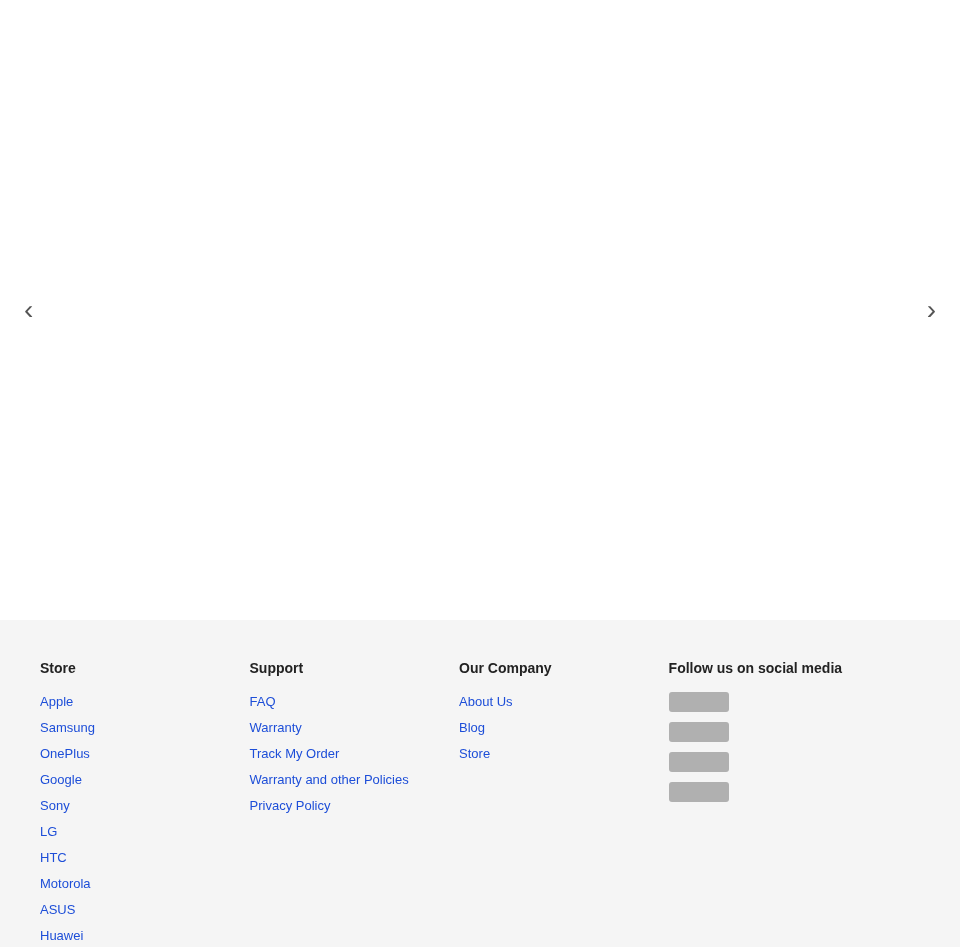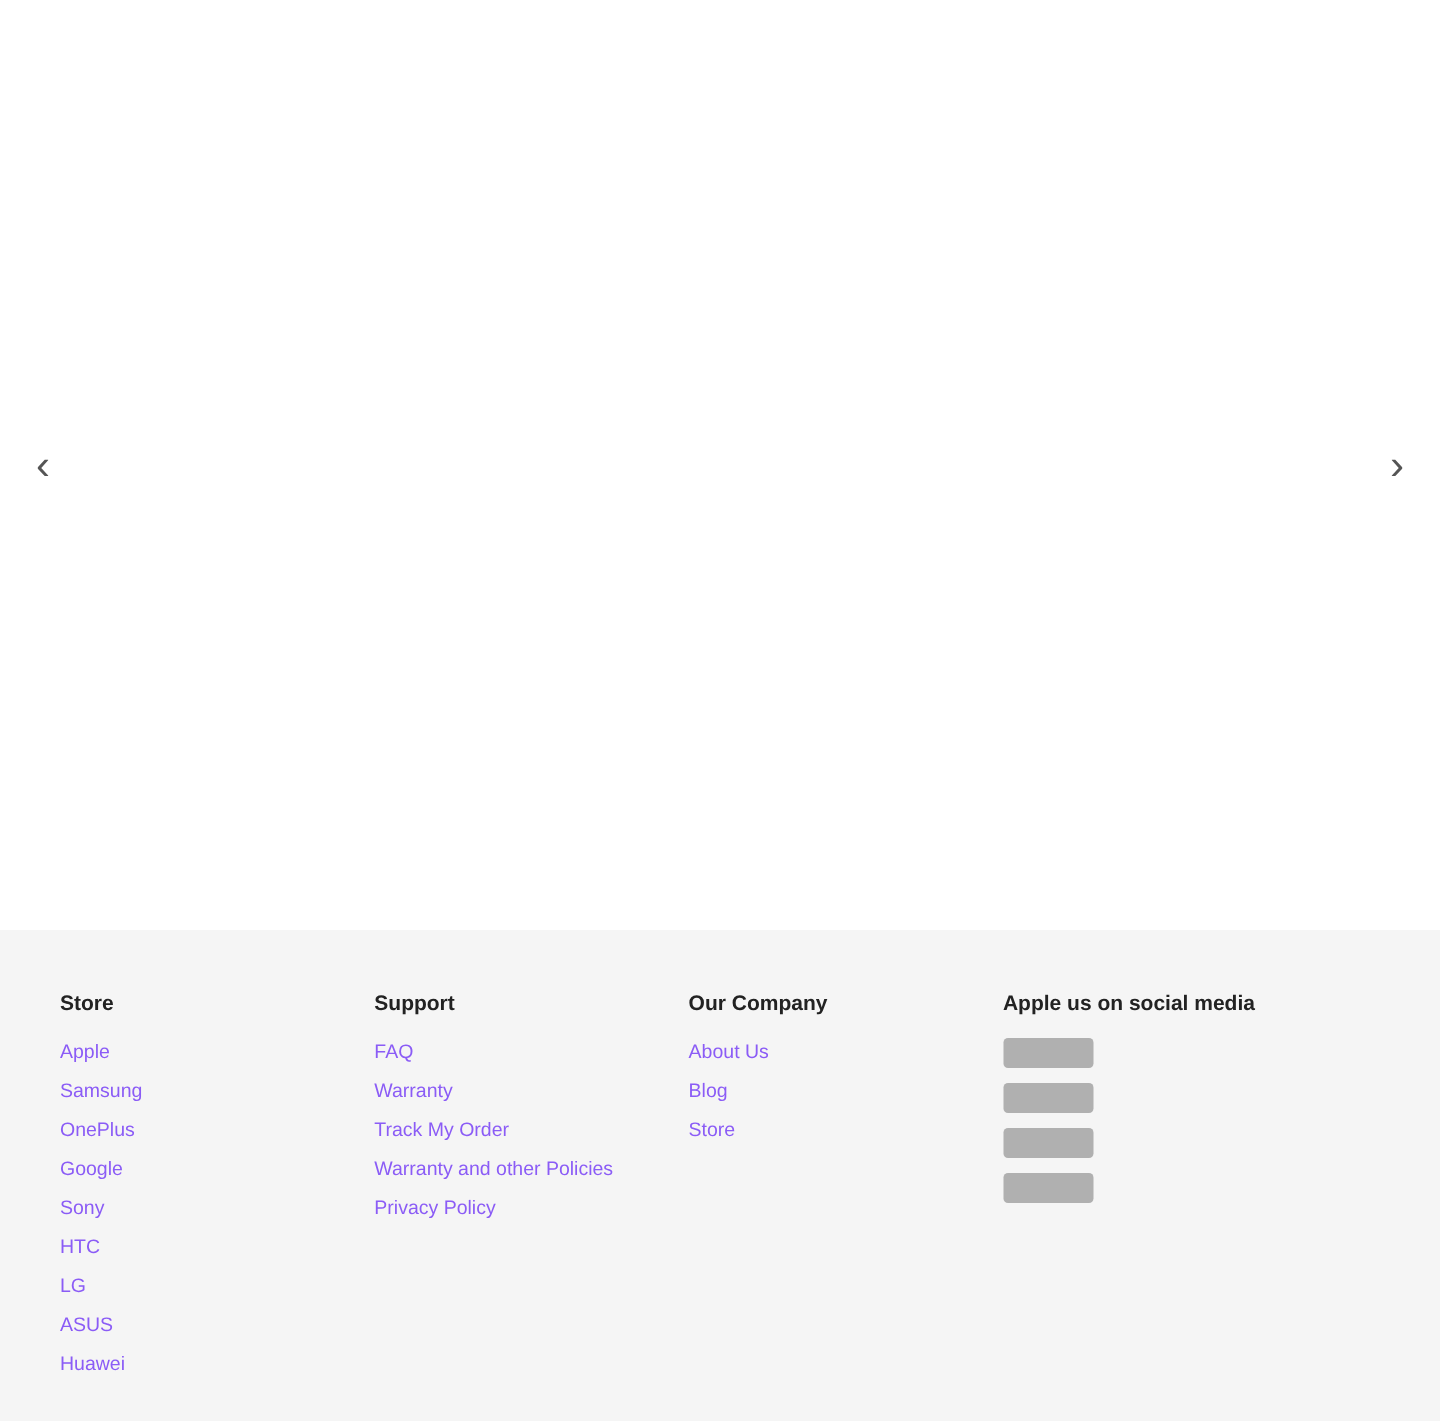--- a/index.html
+++ b/index.html
@@ -56,21 +56,21 @@
     .footer-col ul {
       list-style: none;
     }
 
     .footer-col ul li {
       margin-bottom: 8px;
     }
 
     .footer-col ul li a {
       font-size: 13px;
-      color: #8b5cf6;
+      color: #1d4ed8;
       text-decoration: none;
     }
 
     .social-col {
       flex: 1.2;
     }
 
     .social-icons {
       display: flex;
       flex-direction: column;
@@ -102,22 +102,23 @@
   <div class="footer-columns">
 
     <div class="footer-col">
       <div class="footer-col-heading">Store</div>
       <ul>
         <li><a href="#">Apple</a></li>
         <li><a href="#">Samsung</a></li>
         <li><a href="#">OnePlus</a></li>
         <li><a href="#">Google</a></li>
         <li><a href="#">Sony</a></li>
+        <li><a href="#">LG</a></li>
         <li><a href="#">HTC</a></li>
-        <li><a href="#">LG</a></li>
+        <li><a href="#">Motorola</a></li>
         <li><a href="#">ASUS</a></li>
         <li><a href="#">Huawei</a></li>
       </ul>
     </div>
 
     <div class="footer-col">
       <div class="footer-col-heading">Support</div>
       <ul>
         <li><a href="#">FAQ</a></li>
         <li><a href="#">Warranty</a></li>
@@ -130,21 +131,21 @@
     <div class="footer-col">
       <div class="footer-col-heading">Our Company</div>
       <ul>
         <li><a href="#">About Us</a></li>
         <li><a href="#">Blog</a></li>
         <li><a href="#">Store</a></li>
       </ul>
     </div>
 
     <div class="footer-col social-col">
-      <div class="footer-col-heading">Apple us on social media</div>
+      <div class="footer-col-heading">Follow us on social media</div>
       <div class="social-icons">
         <div class="social-icon-item">
           <span class="social-icon-box" style="background:#b0b0b0; width:60px; height:20px; border-radius:3px; display:inline-block;"></span>
         </div>
         <div class="social-icon-item">
           <span class="social-icon-box" style="background:#b0b0b0; width:60px; height:20px; border-radius:3px; display:inline-block;"></span>
         </div>
         <div class="social-icon-item">
           <span class="social-icon-box" style="background:#b0b0b0; width:60px; height:20px; border-radius:3px; display:inline-block;"></span>
         </div>

